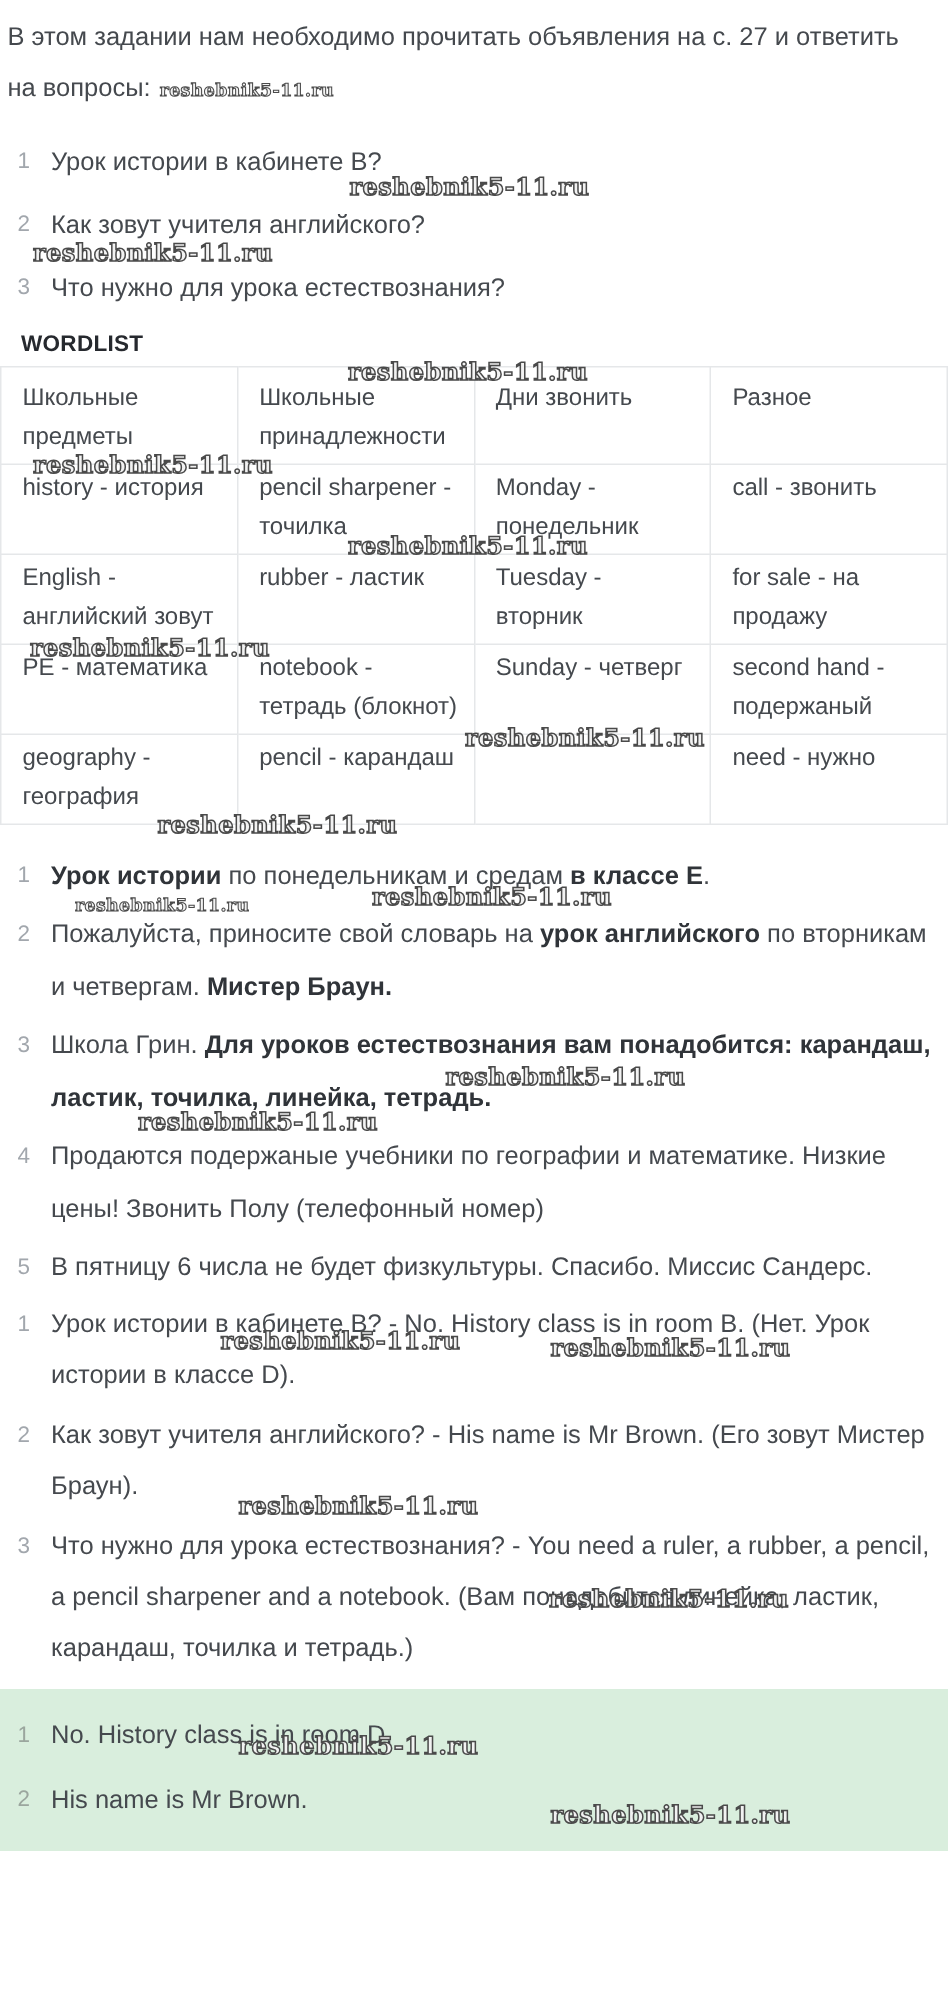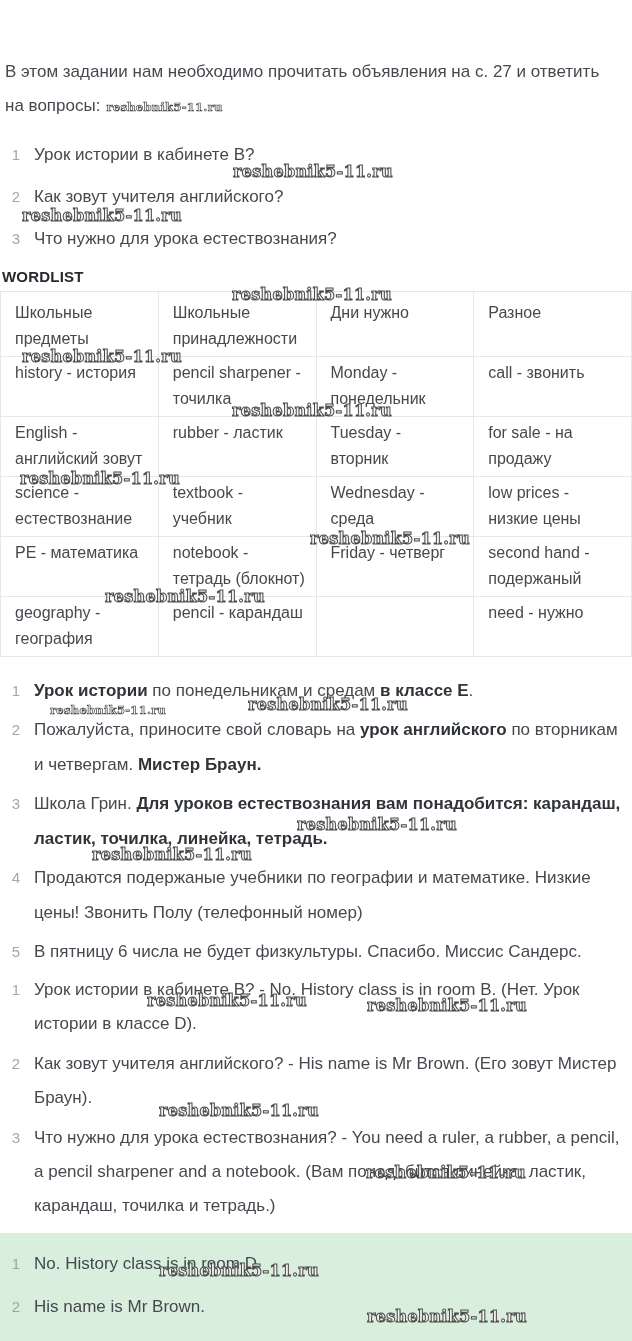--- a/index.html
+++ b/index.html
@@ -10,34 +10,34 @@
   body{background:#fff;width:632px;font-family:"Liberation Sans",sans-serif;color:var(--text);}
   .page{position:relative;width:632px;min-height:1341px;overflow:hidden;background:#fff;}
 
   
   .wm{font-family:"DejaVu Serif",serif;font-weight:700;font-size:16px;letter-spacing:.3px;
       color:var(--wm-fill);-webkit-text-stroke:1px var(--wm-stroke);white-space:nowrap;}
   .wm.abs{position:absolute;z-index:3;}
   .wm.small{font-size:11.5px;-webkit-text-stroke:.7px var(--wm-stroke);}
 
   
-  .intro{padding:8px 19px 0 5px;font-size:17px;line-height:34px;margin-top:47px;}
+  .intro{padding:8px 19px 0 5px;font-size:17px;line-height:34px;}
   .intro .wm{margin-left:6px;}
 
   
   .nlist{position:relative;}
   .li{display:flex;align-items:flex-start;}
   .li .num{flex:none;width:20px;text-align:right;margin-right:14px;color:var(--num);font-size:15px;}
   .li .txt{flex:1;padding-right:4px;}
   .questions{margin-top:18px;}
   .questions .li{margin-bottom:17px;font-size:17px;line-height:25px;}
   .questions .li .num{line-height:25px;}
 
   
-  .wordlist-title{margin:12px 0 6px 2px;font-size:15px;font-weight:700;color:#26292e;letter-spacing:.2px;}
+  .wordlist-title{margin:12px 0 6px 14px;font-size:15px;font-weight:700;color:#26292e;letter-spacing:.2px;}
   .tablewrap{position:relative;}
   table{width:632px;border-collapse:collapse;table-layout:fixed;}
   th,td{border:1px solid var(--border);font-size:16px;line-height:26px;font-weight:400;
         text-align:left;vertical-align:top;padding:3px 10px 4px 14px;color:var(--text);}
   th{padding-top:8px;}
 
   
   .announcements{margin-top:16px;font-size:17px;}
   .announcements .li{margin-bottom:4px;line-height:35px;}
   .announcements .num{line-height:35px;}
@@ -84,47 +84,41 @@
     <span class="wm abs" style="left:22px;top:56px;">reshebnik5-11.ru</span>
     <span class="wm abs" style="left:232px;top:110px;">reshebnik5-11.ru</span>
     <span class="wm abs" style="left:20px;top:178px;">reshebnik5-11.ru</span>
     <span class="wm abs" style="left:310px;top:238px;">reshebnik5-11.ru</span>
     <span class="wm abs" style="left:105px;top:296px;">reshebnik5-11.ru</span>
     <table>
       <thead>
           <tr>
             <th>Школьные предметы</th>
             <th>Школьные принадлежности</th>
-            <th>Дни нужно</th>
+            <th>Дни звонить</th>
             <th>Разное</th>
           </tr>
         </thead>
       <tbody>
           <tr>
             <td>history - история</td>
             <td>pencil sharpener - точилка</td>
             <td>Monday - понедельник</td>
             <td>call - звонить</td>
           </tr>
           <tr>
             <td>English - английский зовут</td>
             <td>rubber - ластик</td>
             <td>Tuesday - вторник</td>
             <td>for sale - на продажу</td>
           </tr>
           <tr>
-            <td>science - естествознание</td>
-            <td>textbook - учебник</td>
-            <td>Wednesday - среда</td>
-            <td>low prices - низкие цены</td>
-          </tr>
-          <tr>
             <td>PE - математика</td>
             <td>notebook - тетрадь (блокнот)</td>
-            <td>Friday - четверг</td>
+            <td>Sunday - четверг</td>
             <td>second hand - подержаный</td>
           </tr>
           <tr>
             <td>geography - география</td>
             <td>pencil - карандаш</td>
             <td></td>
             <td>need - нужно</td>
           </tr>
         </tbody>
     </table>

